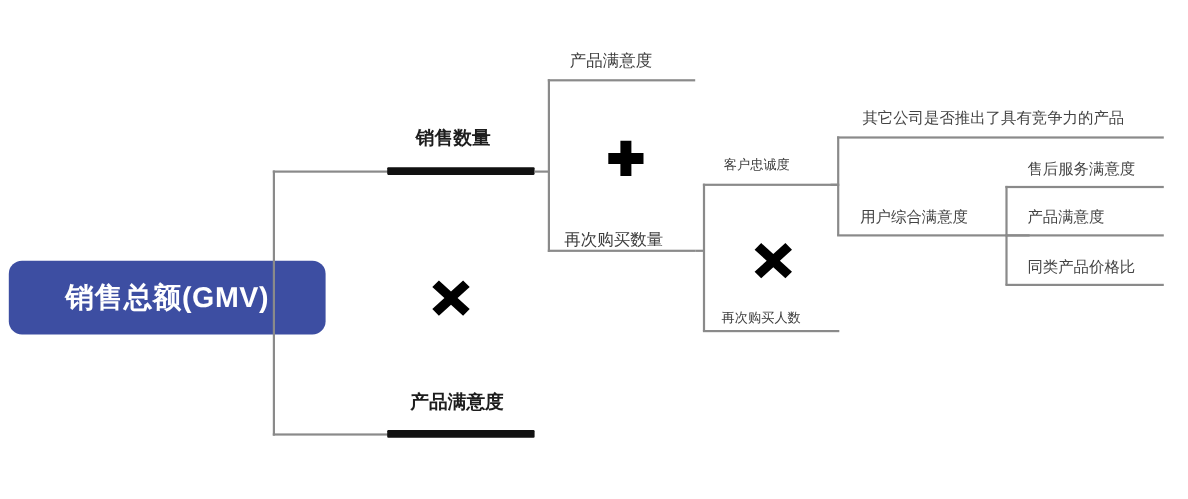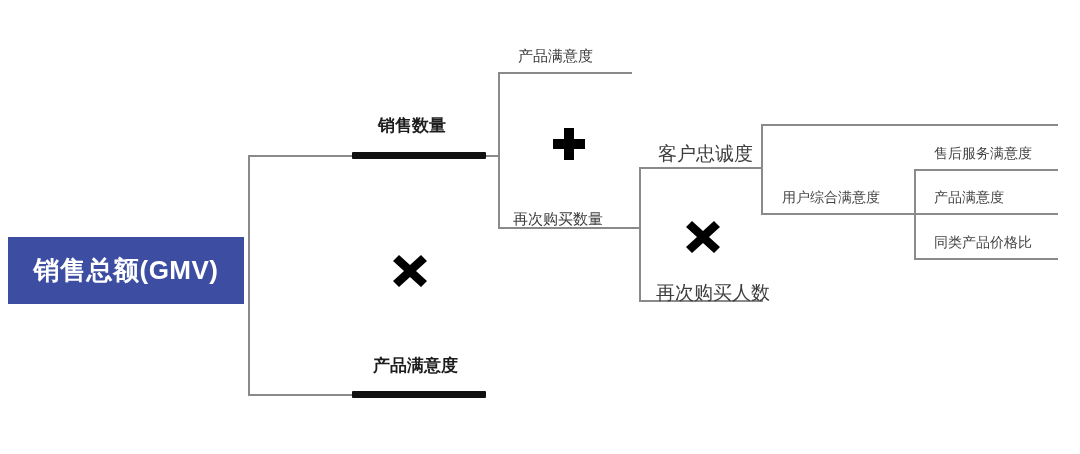--- a/index.html
+++ b/index.html
@@ -12,23 +12,23 @@
     width:1080px;
     height:454px;
     background:#ffffff;
     overflow:hidden;
   }
 
   
   .root-node{
     position:absolute;
     left:8px; top:237px;
-    width:236px; height:67px;
+    width:288px; height:67px;
     background:var(--brand,#3d4ea2);
-    border-radius:0;
+    border-radius:12px;
     display:flex;
     align-items:center;
     justify-content:center;
     box-sizing:border-box;
   }
   .root-node .root-label{
     color:#ffffff;
     font-size:26px;
     font-weight:bold;
     letter-spacing:0.5px;
@@ -43,21 +43,21 @@
 
   
   .lbl{
     position:absolute;
     color:#3a3a3a;
     white-space:nowrap;
     line-height:1;
   }
   .lbl.l1{ font-size:17px; font-weight:bold; color:#1d1d1d; }
   .lbl.l2{ font-size:15px; font-weight:normal; color:#3d3d3d; }
-  .lbl.l3{ font-size:19px; font-weight:normal; color:#3d3d3d; }
+  .lbl.l3{ font-size:12px; font-weight:normal; color:#3d3d3d; }
   .lbl.l4{ font-size:14px; font-weight:normal; color:#444444; }
 
   
   .op{
     position:absolute;
     color:#000000;
     font-weight:bold;
     line-height:1;
     user-select:none;
   }
@@ -117,20 +117,21 @@
   <div class="op" style="left:684px; top:217px;">
     <svg width="38" height="38" viewBox="0 0 38 38" aria-hidden="true">
       <path d="M8 4 L19 14 L30 4 L36 10 L25 20 L36 30 L30 36 L19 26 L8 36 L2 30 L13 20 L2 10 Z" fill="#000"></path>
     </svg>
   </div>
 
   <div class="ln v" style="left: 761px; top: 124px; height: 90px; background: rgb(138, 138, 138);"></div>
   <div class="ln h" style="left: 755px; top: 167px; width: 7px; background: rgb(138, 138, 138);"></div>
 
   <div class="ln h" style="left: 761px; top: 124px; width: 297px; background: rgb(138, 138, 138);"></div>
+  <span class="lbl l4" style="left:784px; top:100px;">其它公司是否推出了具有竞争力的产品</span>
 
   <div class="ln h" style="left: 761px; top: 213px; width: 175px; background: rgb(138, 138, 138);"></div>
   <span class="lbl l4" style="left:782px; top:190px;">用户综合满意度</span>
 
   <div class="ln v" style="left: 914px; top: 169px; height: 90px; background: rgb(138, 138, 138);"></div>
 
   <div class="ln h" style="left: 914px; top: 169px; width: 144px; background: rgb(138, 138, 138);"></div>
   <span class="lbl l4" style="left:934px; top:146px;">售后服务满意度</span>
 
   <div class="ln h" style="left: 914px; top: 213px; width: 144px; background: rgb(138, 138, 138);"></div>

